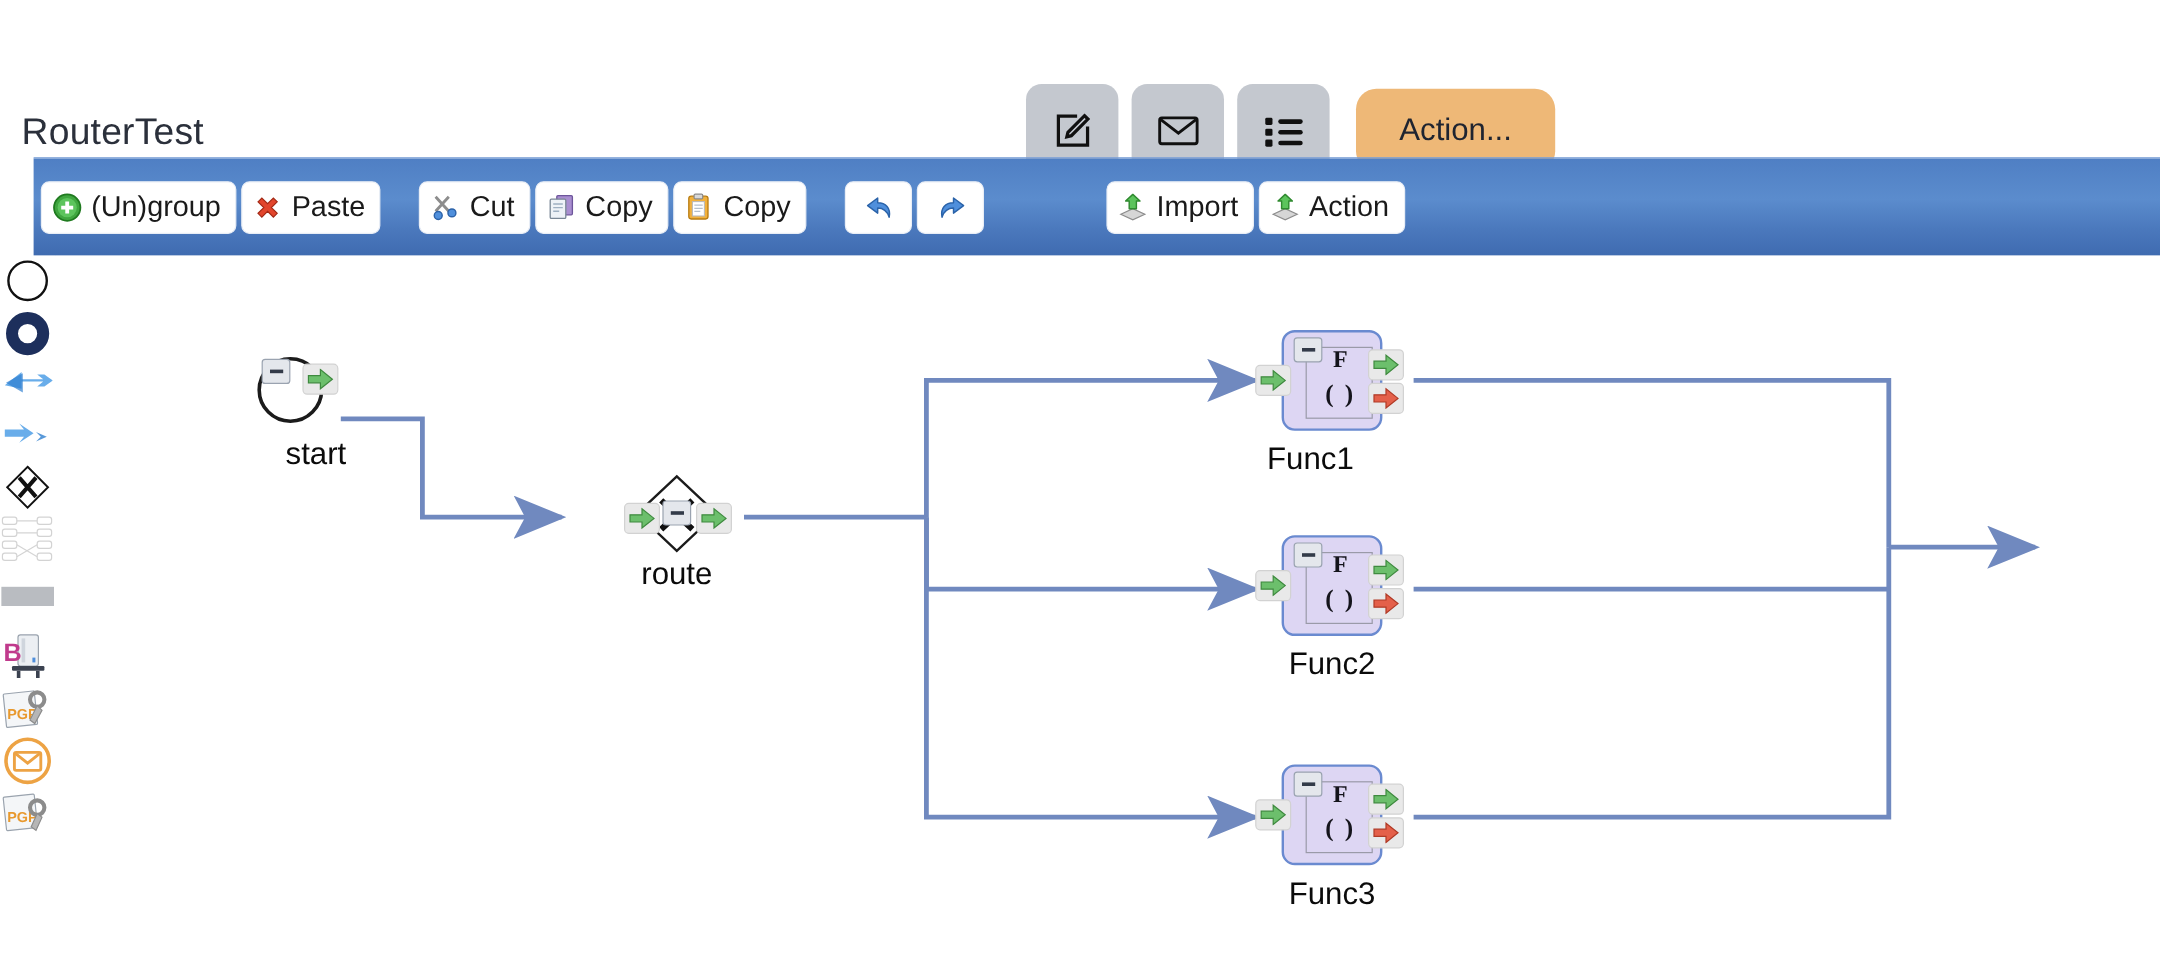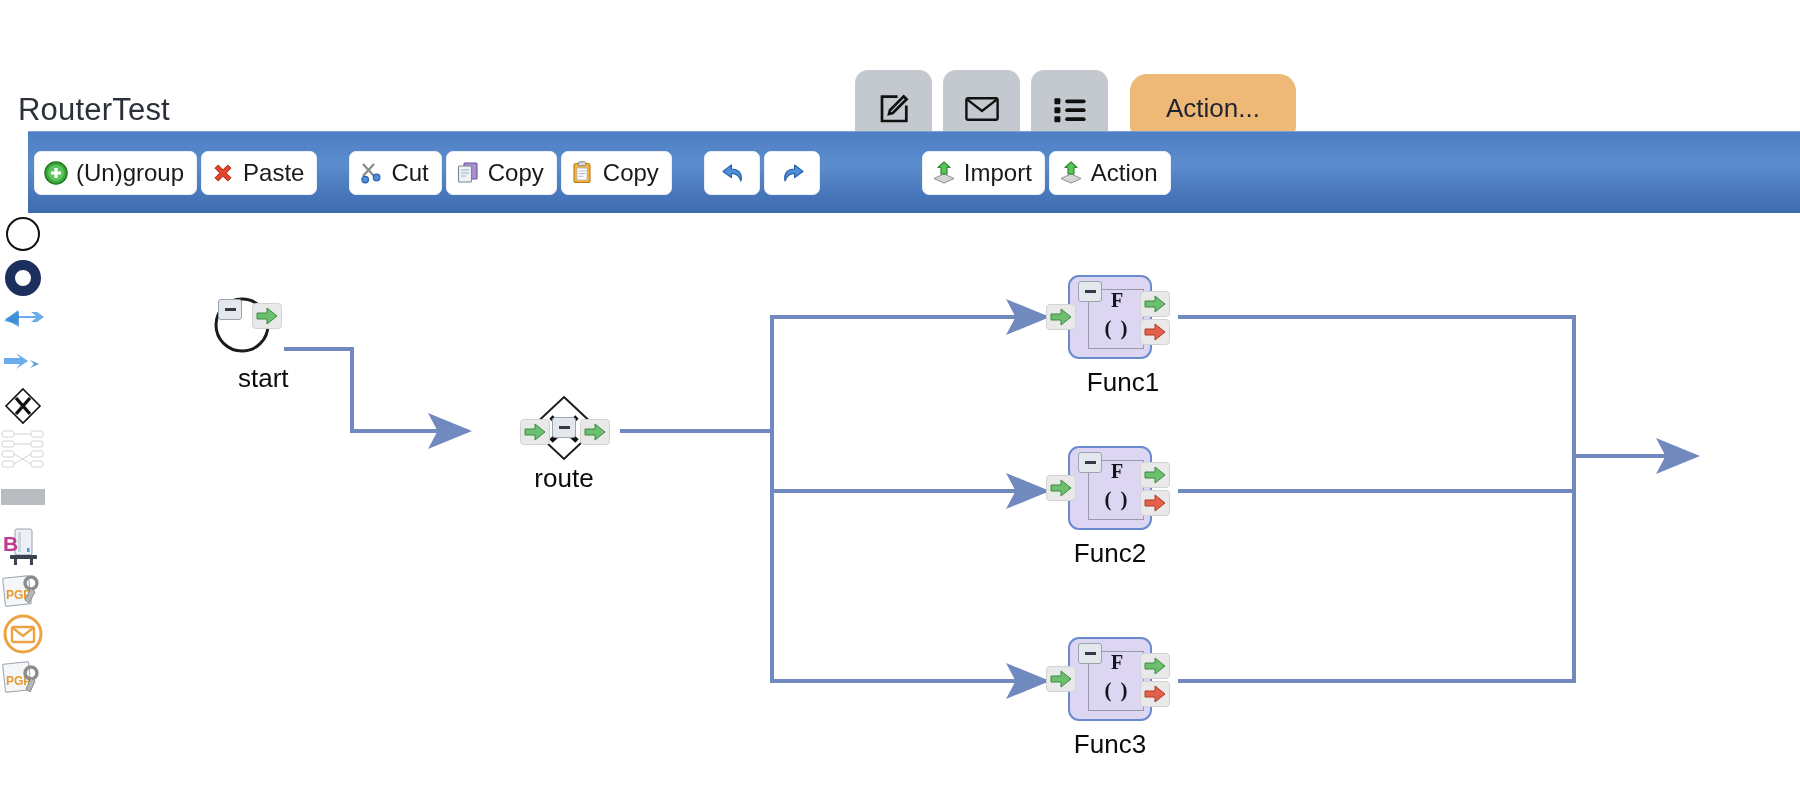--- a/index.html
+++ b/index.html
@@ -460,21 +460,21 @@
       <div class="port" style="left:94px; top:16px;">
         <svg width="22" height="18" viewBox="0 0 22 18">
           <path d="M1 6h10V1l10 8-10 8v-5H1z" fill="#6cbf6c" stroke="#3f8a3f" stroke-width="1"></path>
         </svg>
       </div>
       <div class="port" style="left:94px; top:44px;">
         <svg width="22" height="18" viewBox="0 0 22 18">
           <path d="M1 6h10V1l10 8-10 8v-5H1z" fill="#e4604a" stroke="#b03a26" stroke-width="1"></path>
         </svg>
       </div>
-      <div class="node-label" style="left:77px; top:92px;">Func1</div>
+      <div class="node-label" style="left:46px; top:92px;">Func1</div>
     </div>
 
     <div class="node" style="left:1000px; top:233px; width:132px; height:84px;">
       <div class="func-box">
         <div class="func-inner">
           <div class="func-f">F</div>
           <div class="func-p">( )</div>
         </div>
       </div>
       <div class="minus-box" style="left:32px; top:6px;"></div>

